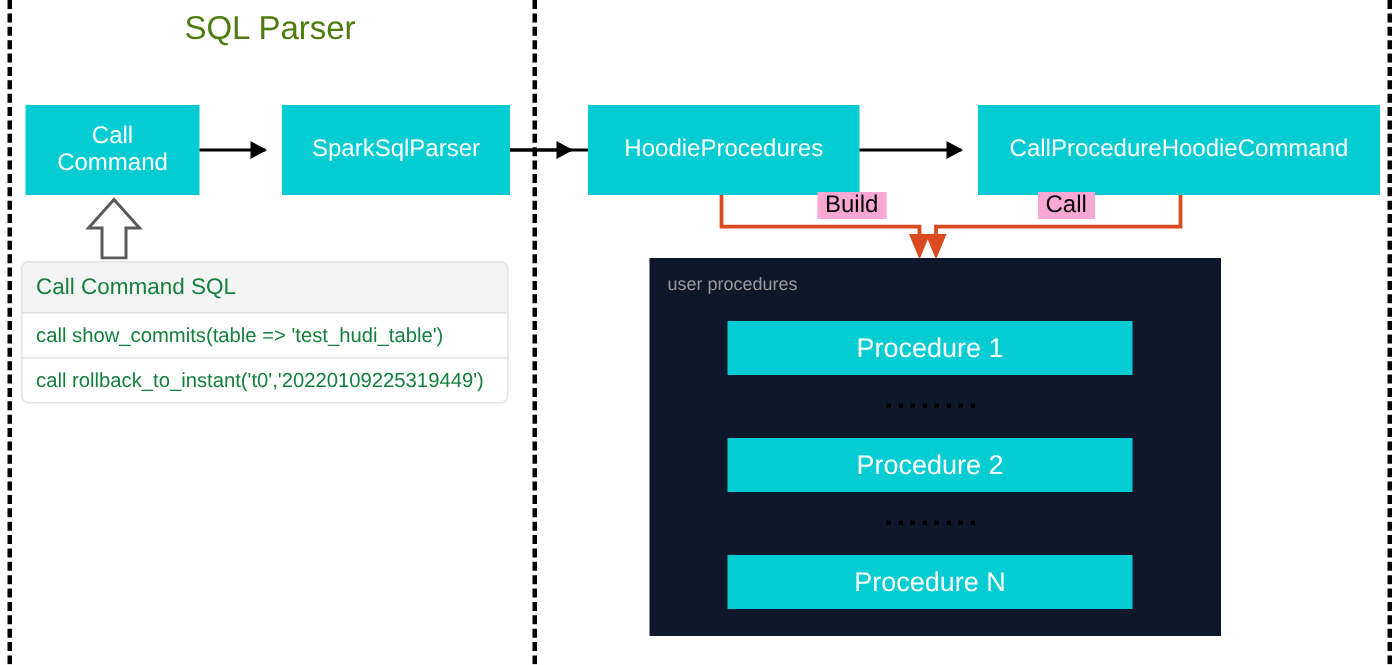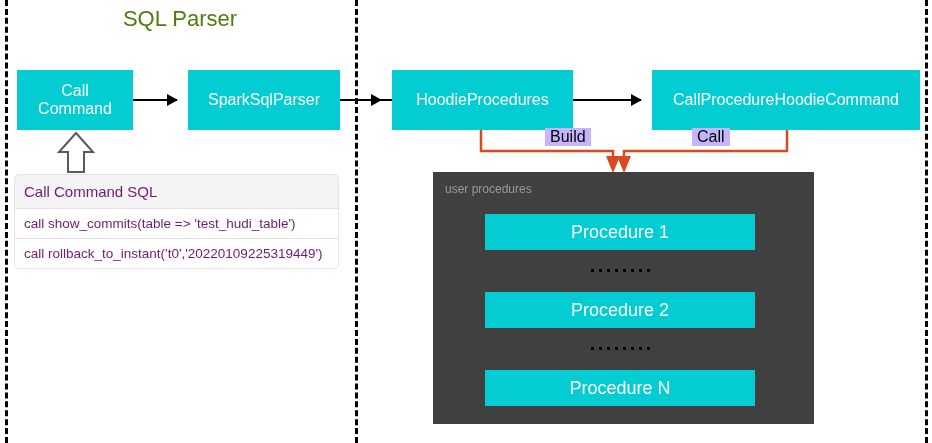--- a/index.html
+++ b/index.html
@@ -99,21 +99,21 @@
   }
 
   
   #sql-table {
     position: absolute;
     left: 14px;
     top: 174px;
     width: 325px;
     box-sizing: border-box;
     font-size: 13.5px;
-    color: #701a75;
+    color: #15803d;
   }
   #sql-table .row {
     box-sizing: border-box;
     border: 1px solid #e3e3e3;
     padding: 7px 9px;
     background: #ffffff;
     white-space: nowrap;
     overflow: hidden;
   }
   #sql-table .row.header {
@@ -131,35 +131,35 @@
     left: 0;
     top: 0;
     width: 932px;
     height: 443px;
     pointer-events: none;
   }
   .conn-label {
     position: absolute;
     font-size: 16px;
     color: #000000;
-    background: #c4b5fd;
+    background: #f9a8d4;
     padding: 0 5px;
     white-space: nowrap;
   }
   #label-build { left: 545px; top: 128px; }
   #label-call  { left: 692px; top: 128px; }
 
   
   #procedures-panel {
     position: absolute;
     left: 433px;
     top: 172px;
     width: 381px;
     height: 252px;
-    background: #404040;
+    background: #0f172a;
   }
   #procedures-caption {
     position: absolute;
     left: 12px;
     top: 10px;
     font-size: 12px;
     color: #9a9a9a;
   }
   .proc-box {
     position: absolute;

